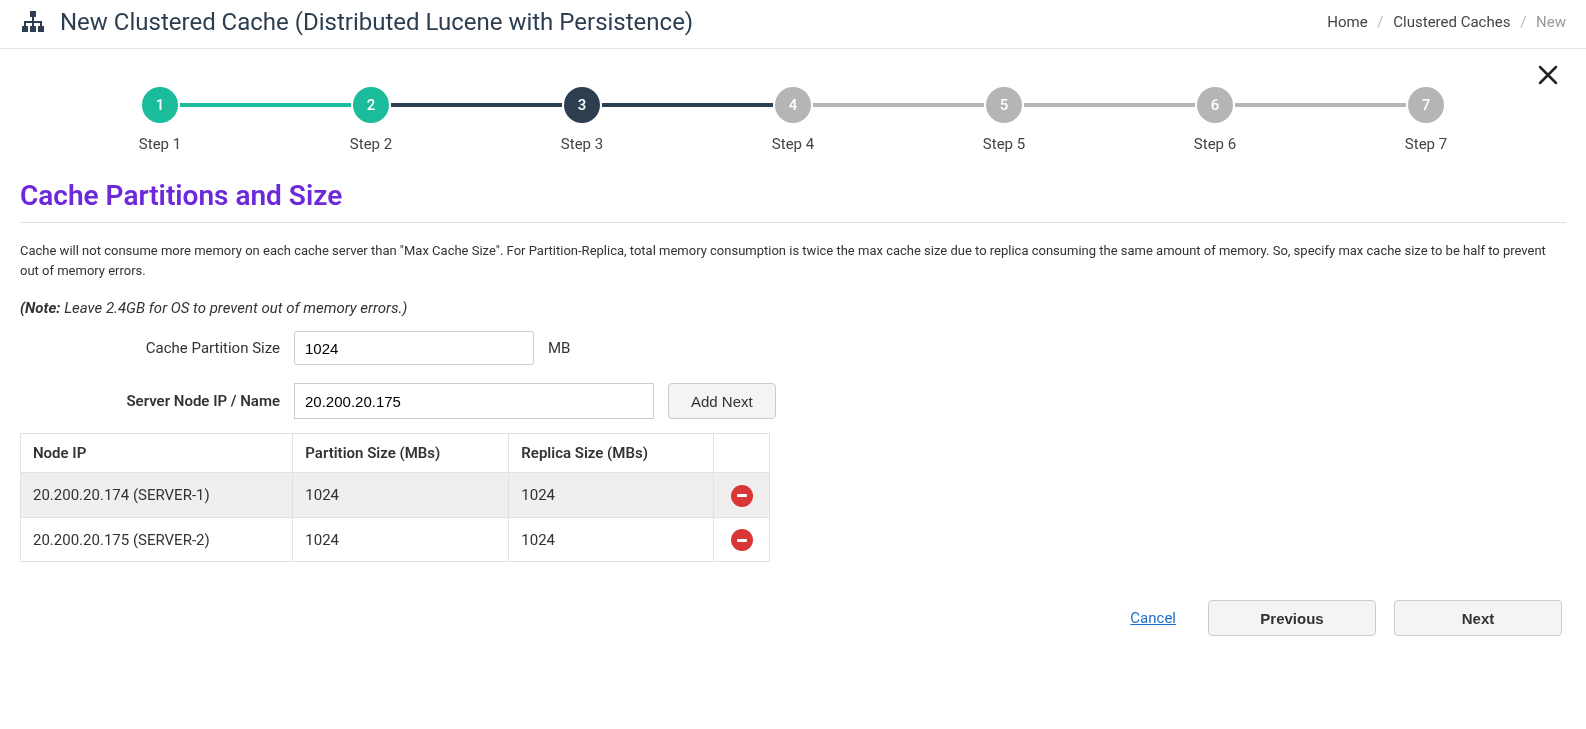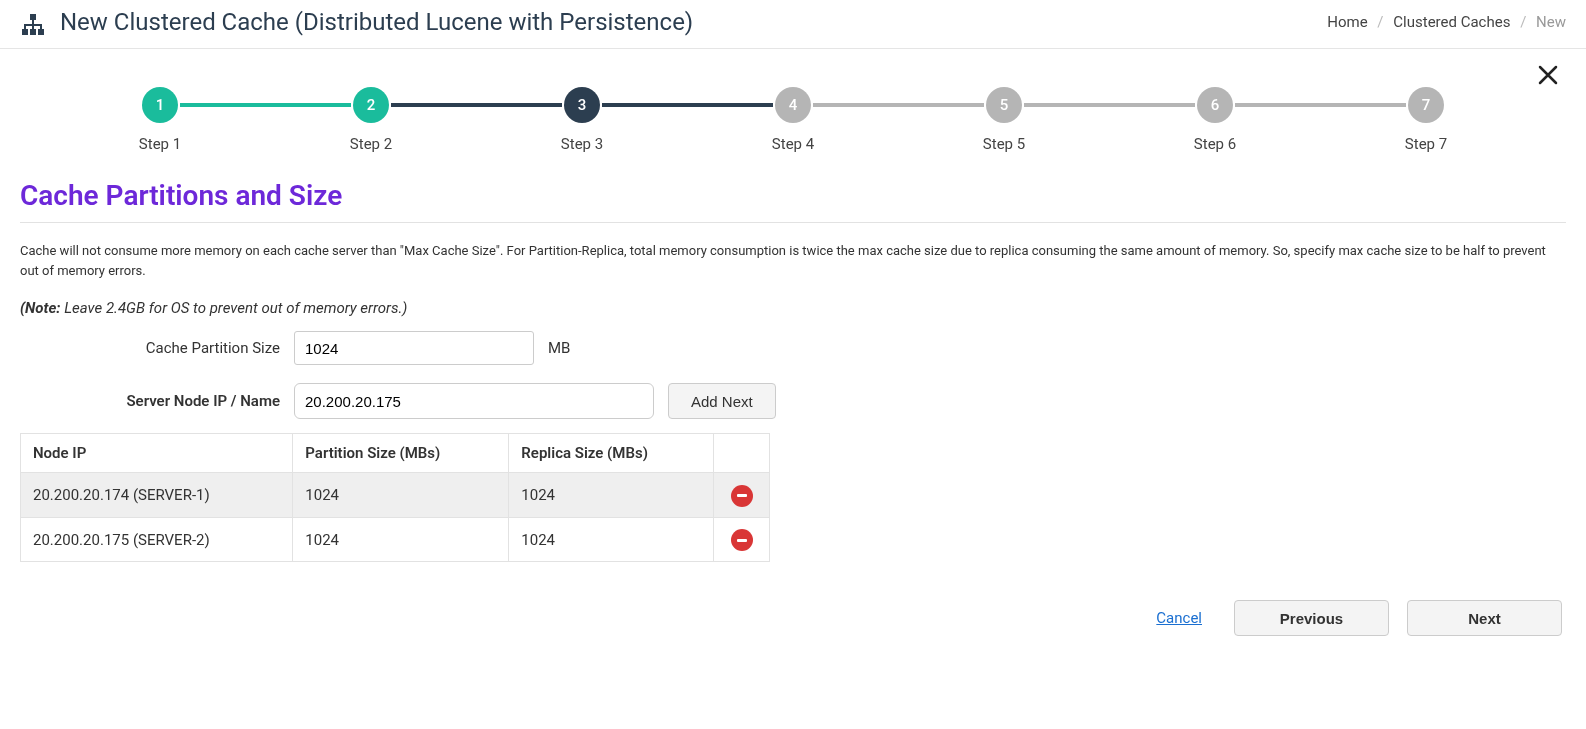--- a/index.html
+++ b/index.html
@@ -12,21 +12,21 @@
   }
   .header {
     display: flex;
     align-items: center;
     justify-content: space-between;
     padding: 8px 20px 12px 20px;
     border-bottom: 1px solid #e5e5e5;
   }
   .header-left {
     display: flex;
-    align-items: flex-end;
+    align-items: center;
     gap: 14px;
   }
   .cluster-icon svg { display: block; }
   .page-title {
     font-size: 24px;
     font-weight: 400;
     color: #2c3e50;
   }
   .breadcrumb {
     font-size: 15px;
@@ -158,21 +158,21 @@
   .add-node-row label {
     width: 260px;
     text-align: right;
     font-weight: 600;
   }
   .add-node-row input[type="text"] {
     width: 360px;
     height: 36px;
     padding: 4px 10px;
     border: 1px solid #ccc;
-    border-radius: 6px;
+    border-radius: 0;
     font-size: 15px;
   }
   .btn {
     height: 36px;
     padding: 0 22px;
     background: #f4f4f4;
     border: 1px solid #ccc;
     border-radius: 4px;
     font-size: 15px;
     cursor: pointer;
@@ -223,21 +223,21 @@
     padding: 18px 24px 10px 20px;
   }
   .footer .cancel-link {
     color: #1a6fd1;
     text-decoration: underline;
     cursor: pointer;
     font-size: 15px;
     margin-right: 14px;
   }
   .footer .btn.wide {
-    width: 155px;
+    width: 168px;
     font-weight: 600;
   }
 </style>
 </head>
 <body>
 
 <div class="header">
   <div class="header-left">
     <span class="cluster-icon">
       <svg width="26" height="22" viewBox="0 0 26 22">

